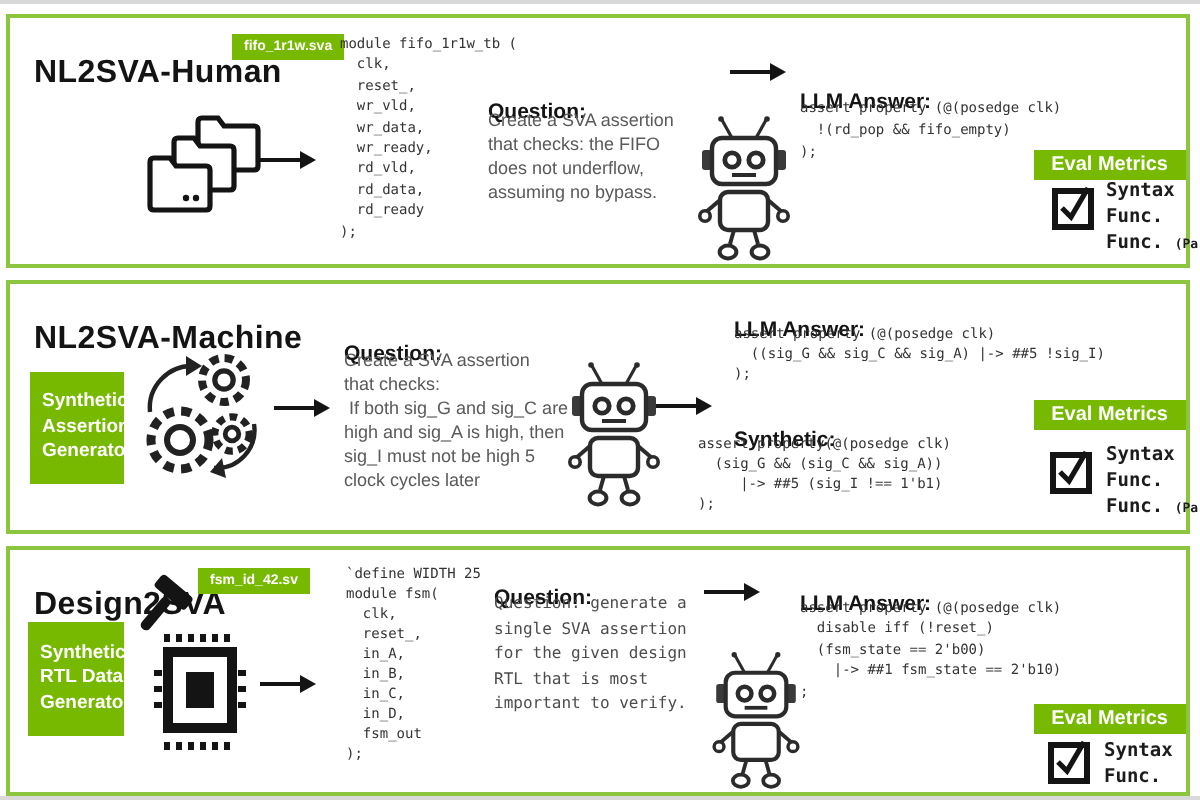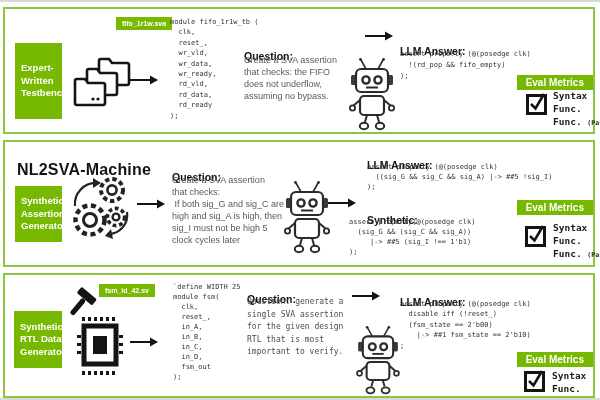--- a/index.html
+++ b/index.html
@@ -71,24 +71,22 @@
     <g id="check-def">
       <polyline points="2,9 6.5,13.5 15,-1" fill="none" stroke="#141414" stroke-width="2.6"></polyline>
     </g>
   </defs>
 </svg>
 
 <div class="edge-top"></div>
 <div class="edge-bottom"></div>
 
 <section class="row" id="row1">
+  <h2 class="title">NL2SVA-Human</h2>
   <span class="tag" style="left:111px;top:8px;">fifo_1r1w.sva</span>
-  <div class="genbox" style="left:10px;top:34px;width:47px;height:76px;">Expert-
-Written
-Testbench</div>
 
   <span class="icon" style="left:68px;top:46px;">
     <svg width="62" height="60" viewBox="0 0 62 60" stroke="#141414" fill="#fff">
       <path d="M28,4 h8 l3,4 h15 q2,0 2,2 v18 q0,2 -2,2 h-26 q-2,0 -2,-2 v-22 q0,-2 2,-2 z" stroke-width="2.6"></path>
       <path d="M16,14 h8 l3,4 h15 q2,0 2,2 v18 q0,2 -2,2 h-26 q-2,0 -2,-2 v-22 q0,-2 2,-2 z" stroke-width="2.6"></path>
       <path d="M4,24 h8 l3,4 h15 q2,0 2,2 v18 q0,2 -2,2 h-26 q-2,0 -2,-2 v-22 q0,-2 2,-2 z" stroke-width="2.6"></path>
       <circle cx="20" cy="44" r="1.6" fill="#141414" stroke="none"></circle>
       <circle cx="25" cy="44" r="1.6" fill="#141414" stroke="none"></circle>
     </svg>
   </span>
@@ -211,20 +209,21 @@
       </svg>
   </div>
   <div class="metrics" style="left:548px;top:79px;">
     <div style="position:static;">Syntax</div>
     <div style="position:static;">Func.</div>
     <div style="position:static;"><span style="position:static;">Func.</span> <span class="note">(Partial)</span></div>
   </div>
 </section>
 
 <section class="row" id="row3">
+  <h2 class="title">Design2SVA</h2>
 
   <span class="icon" style="left:60px;top:12px;">
     <svg width="32" height="34" viewBox="0 0 32 34">
       <g transform="rotate(40 16 16)" fill="#141414">
         <rect x="6" y="3" width="20" height="8" rx="2"></rect>
         <rect x="13.4" y="11" width="5.2" height="20" rx="2.4"></rect>
       </g>
     </svg>
   </span>
 

